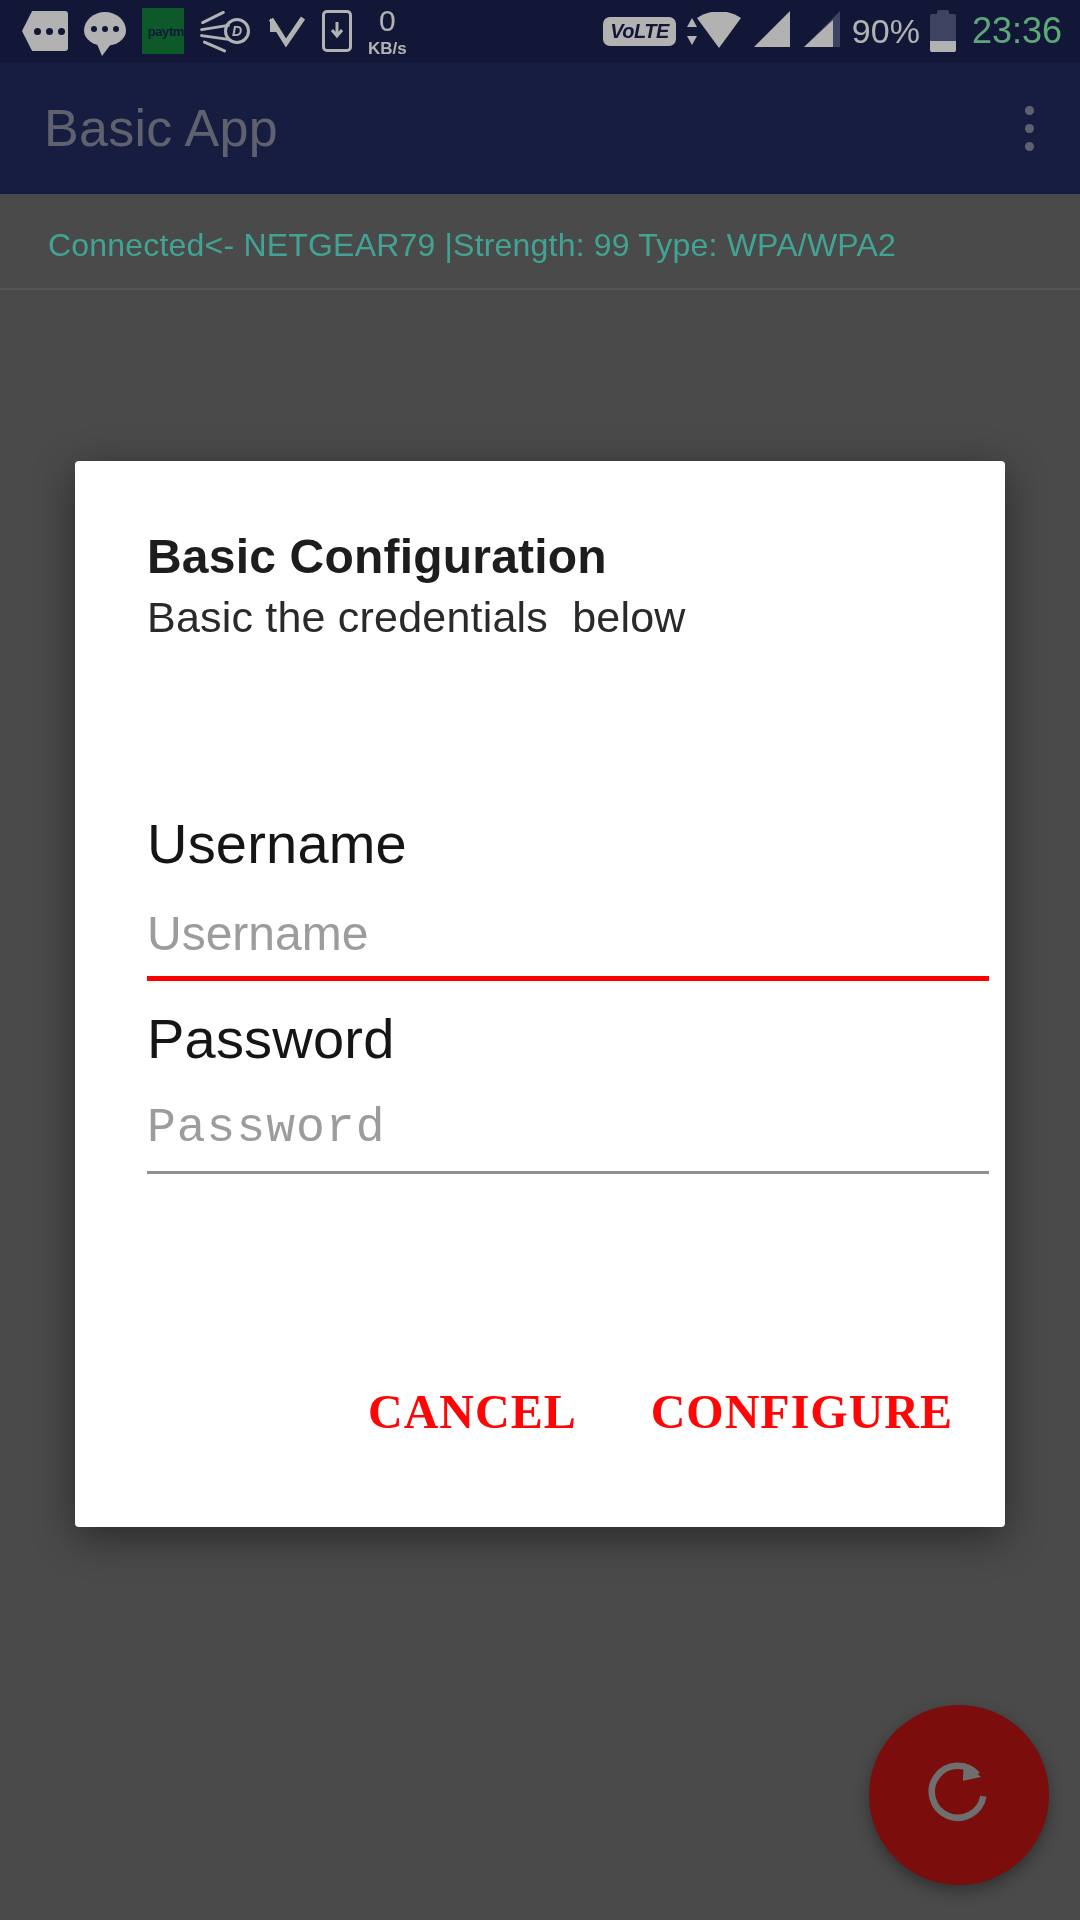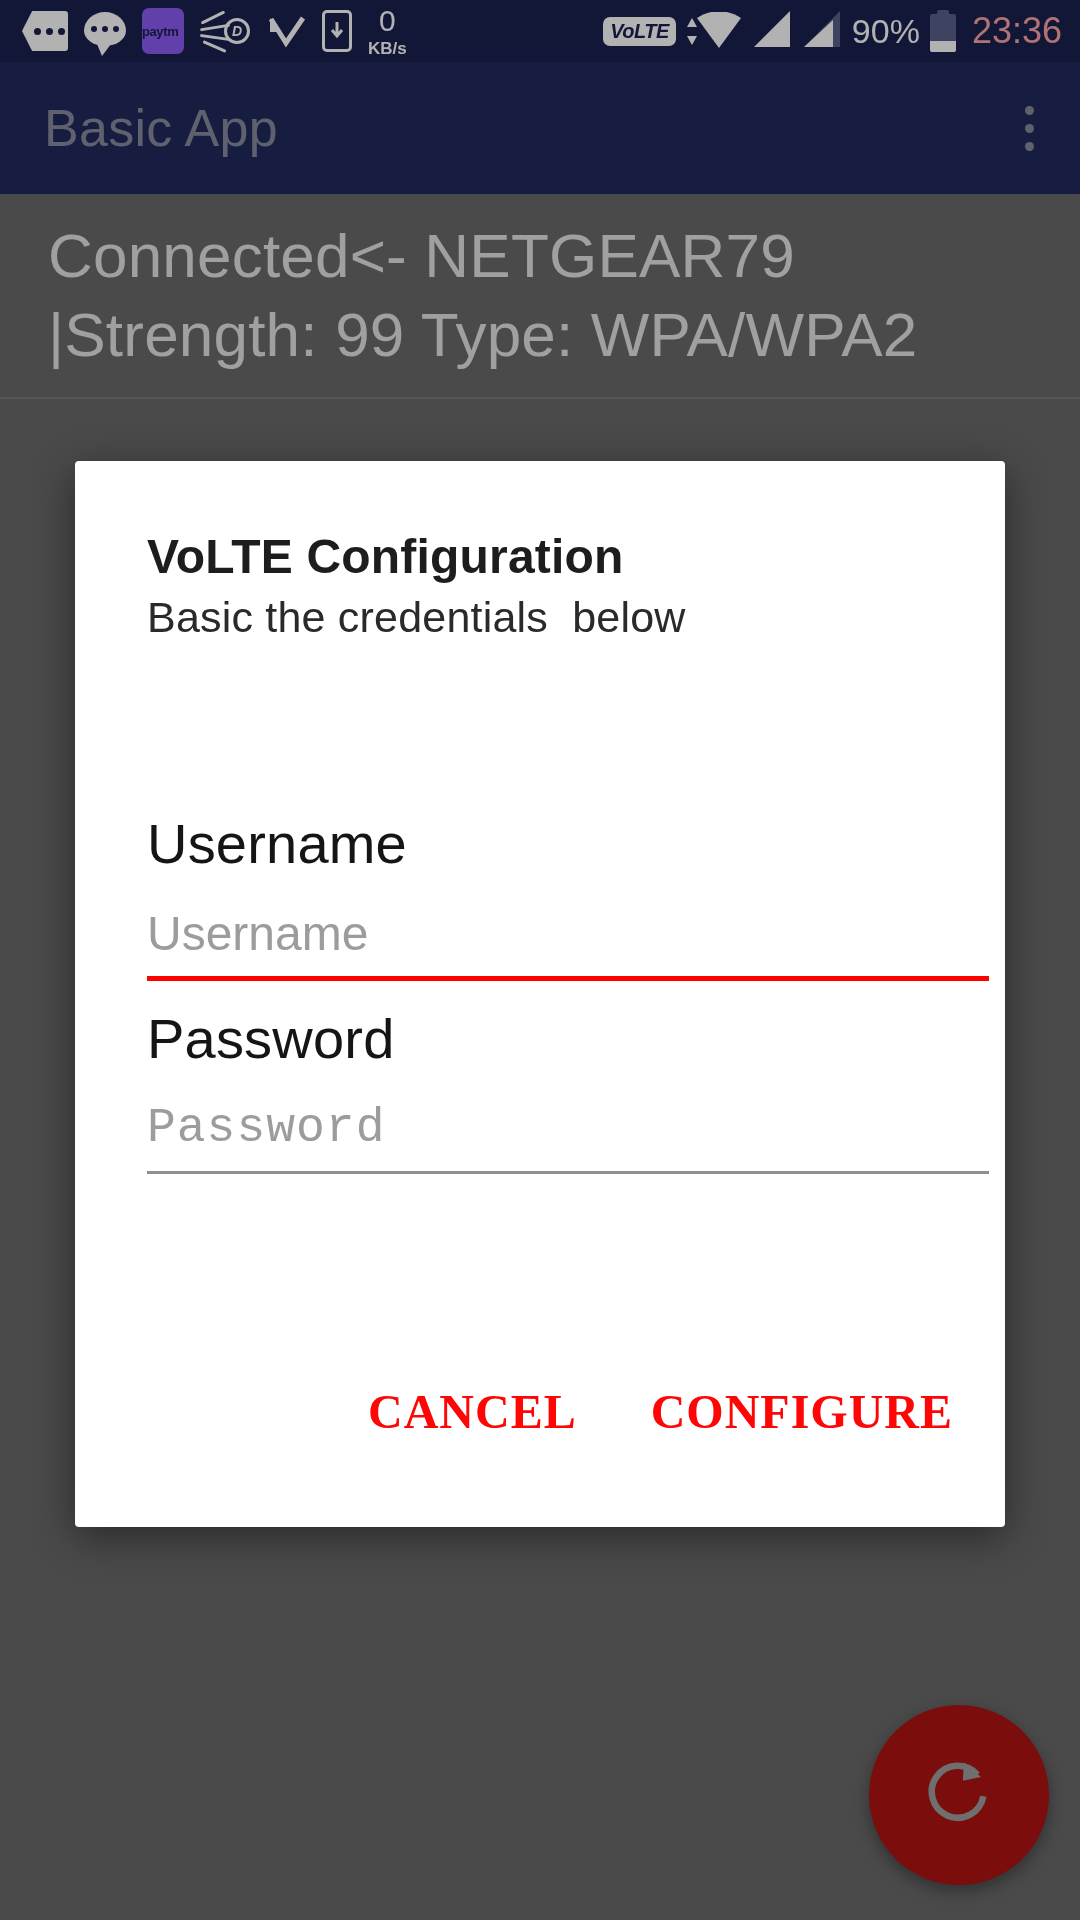--- a/index.html
+++ b/index.html
@@ -45,22 +45,22 @@
   }
   .ic-bubble .body i { width:6px; height:6px; border-radius:50%; background:#1b2150; }
   .ic-bubble .tail {
     position:absolute; bottom:-6px; left:13px;
     width:0;height:0;border-left:5px solid transparent;border-right:9px solid transparent;
     border-top:12px solid #fff;
   }
 
   
   .ic-paytm {
-    width:42px; height:46px; background:#8b5cf6; border-radius:7px;
-    display:flex; align-items:center; justify-content:flex-start;
+    width:42px; height:46px; background:#15803d; border-radius:0;
+    display:flex; align-items:center; justify-content:flex-end;
   }
   .ic-paytm span {
     color:#1b2150; font-size:13px; font-weight:bold; letter-spacing:-0.4px;
     font-family:"Liberation Sans", sans-serif;
   }
 
   
   .ic-dray { position:relative; width:50px; height:40px; }
   .ic-dray .circ {
     position:absolute; right:0; top:7px;
@@ -90,42 +90,42 @@
   }
 
   .ic-wifi { position:relative; width:56px; height:42px; display:flex; align-items:center; }
   .ic-wifi .updown { display:flex; flex-direction:column; gap:3px; margin-right:-2px; }
 
   .sb-batt-pct { color:#fff; font-size:34px; font-weight:normal; letter-spacing:0; }
   .ic-battery { position:relative; width:26px; height:42px; }
   .ic-battery .shell { position:absolute; bottom:0; width:26px; height:38px; background:#59608c; border-radius:2px; }
   .ic-battery .cap { position:absolute; top:0; left:7px; width:12px; height:6px; background:#59608c; border-radius:2px 2px 0 0; }
   .ic-battery .fill { position:absolute; bottom:0; left:0; width:26px; background:#fff; border-radius:0 0 2px 2px; }
-  .sb-clock { color:#fca5a5; font-size:36px; letter-spacing:0; margin-left:6px; }
+  .sb-clock { color:#86efac; font-size:36px; letter-spacing:0; margin-left:6px; }
 
   
   #app-bar {
     position:absolute; top:62px; left:0;
     width:1080px; height:132px;
     background:#222a5e;
     display:flex; align-items:center;
     padding:0 34px 0 44px;
   }
   #app-title {
     color:#8a8ca0; font-size:52px; letter-spacing:0.3px;
     flex:1;
   }
   #overflow-menu { display:flex; flex-direction:column; gap:9px; padding:12px; cursor:pointer; }
   #overflow-menu i { width:9px; height:9px; border-radius:50%; background:#8a8ca0; display:block; }
 
   
   #content { position:absolute; top:194px; left:0; width:1080px; height:1726px; }
   .list-item {
-    padding:22px 48px 22px 48px;
-    font-size:62px; color:#e5e5e5; line-height:1.28;
+    padding:31px 48px 22px 48px;
+    font-size:32px; color:#5eead4; line-height:1.28;
     letter-spacing:0.2px;
   }
   .list-divider { height:2px; background:#7a7a7a; width:100%; }
 
   
   #scrim { position:absolute; inset:0; background:rgba(0,0,0,0.30); }
 
   
   #fab {
     position:absolute; left:869px; top:1705px;
@@ -302,21 +302,21 @@
   <div id="fab" style="background: rgb(123, 13, 13);">
     <span>
       <svg width="78" height="78" viewBox="0 0 24 24">
         <path d="M17.65 6.35 A8 8 0 1 0 19.5 13" stroke="#6f6f6f" stroke-width="2" fill="none" stroke-linecap="butt"></path>
         <path d="M13.5 2.5 L18.8 7.1 L13.2 8.2 Z" fill="#6f6f6f"></path>
       </svg>
     </span>
   </div>
 
   <div id="dialog">
-    <div id="dialog-title">VoLTE Configuration</div>
+    <div id="dialog-title">Basic Configuration</div>
     <div id="dialog-subtitle">Basic the credentials  below</div>
 
     <div class="dialog-body-wrap">
       <div class="field-label" id="username-label">Username</div>
       <input class="field-input" id="username-input" type="text" placeholder="Username" style="">
       <div class="field-underline" id="username-underline" style="background: rgb(255, 0, 0);"></div>
 
       <div class="field-label" id="password-label">Password</div>
       <input class="field-input" id="password-input" type="text" placeholder="Password" style="">
       <div class="field-underline" id="password-underline" style="background: rgb(143, 143, 143);"></div>

